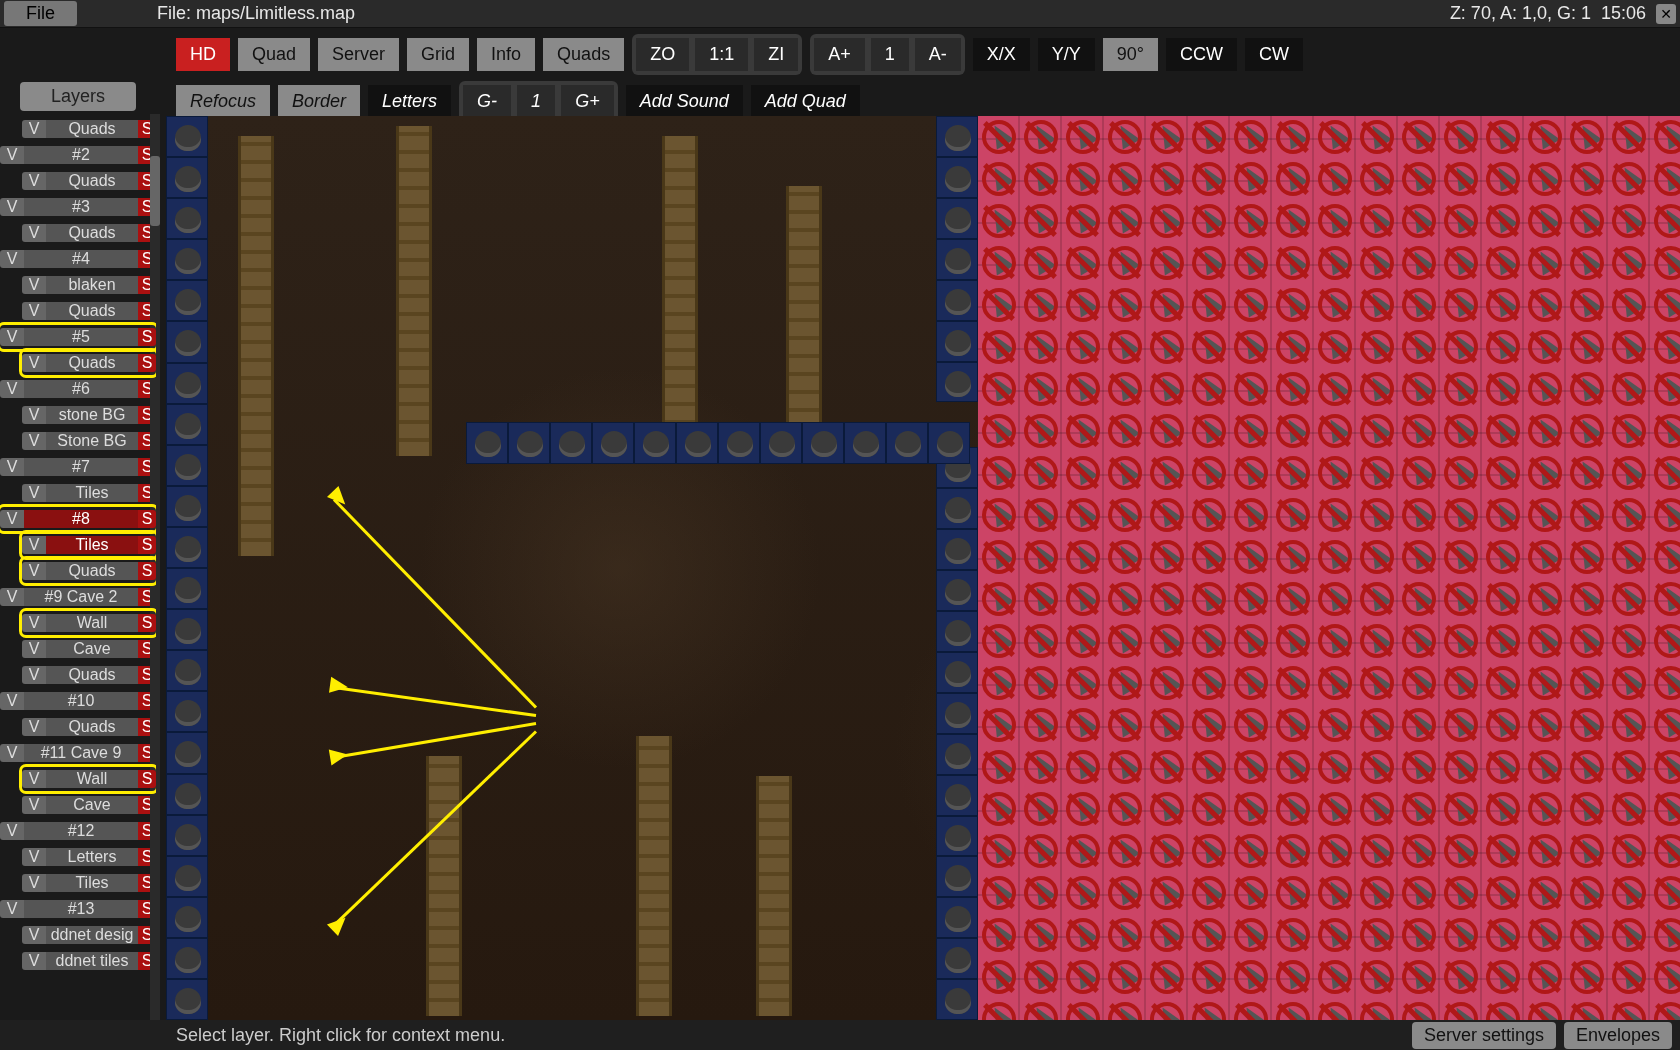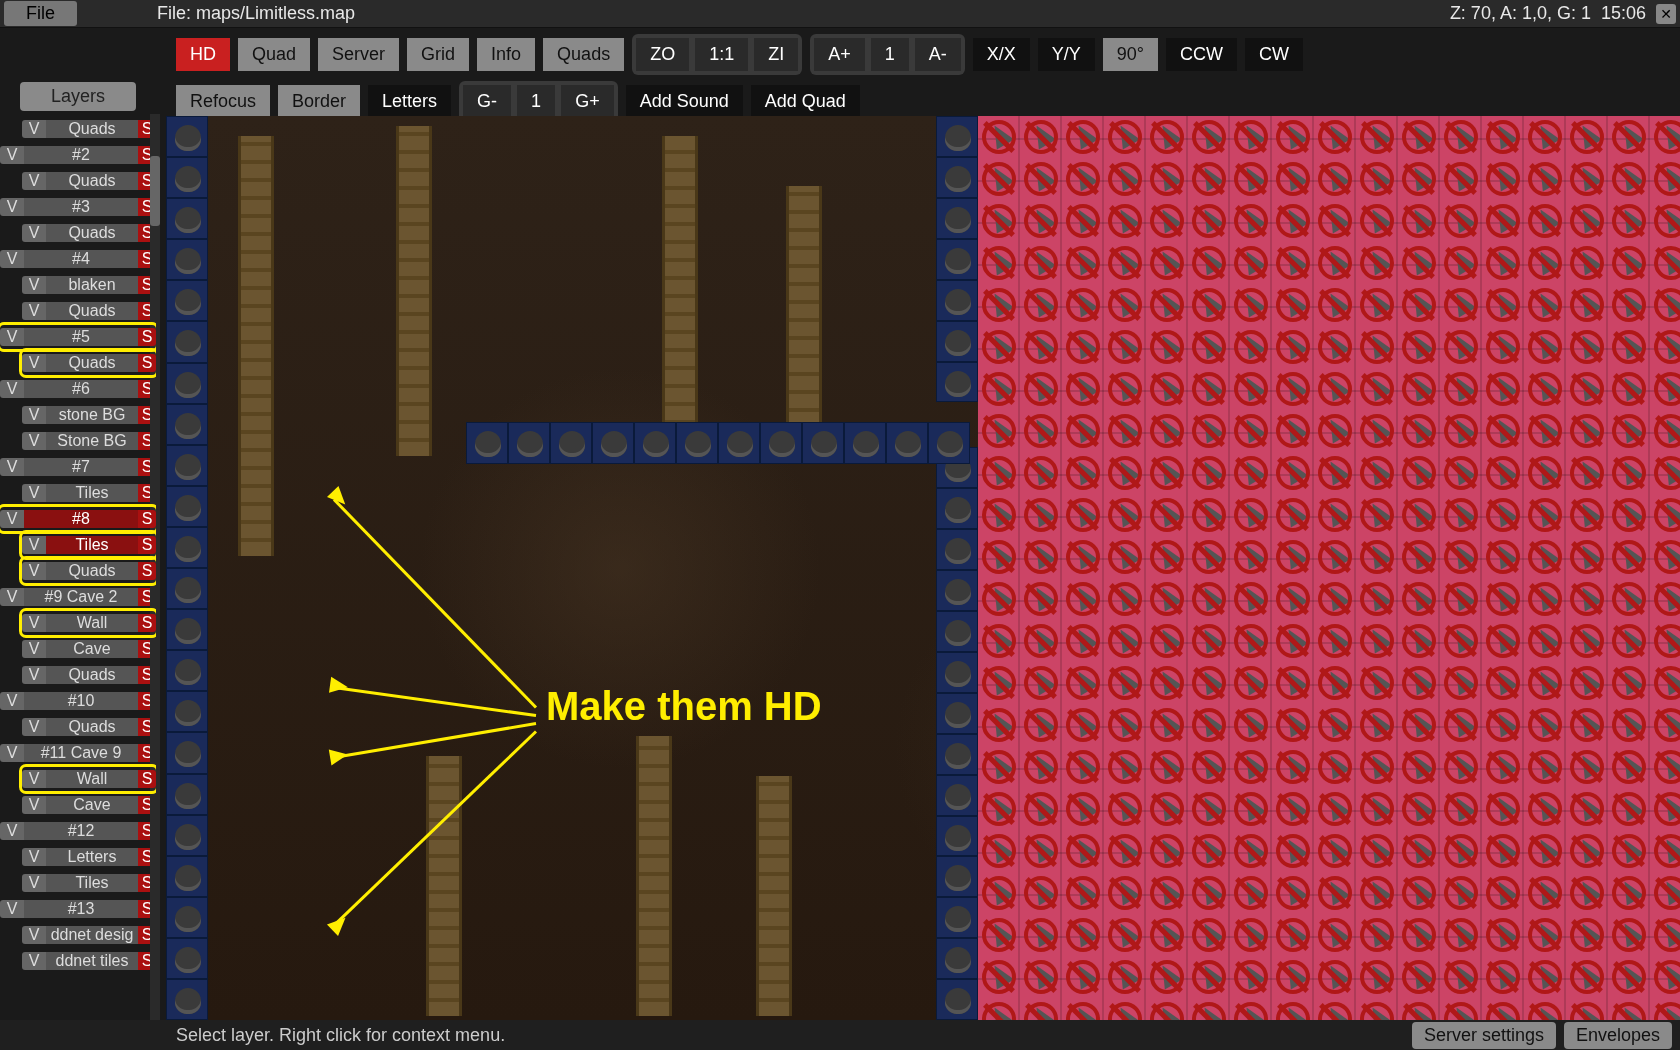--- a/index.html
+++ b/index.html
@@ -127,21 +127,21 @@
     <div class="tbtn dark">1</div>
     <div class="tbtn dark">A-</div>
   </div>
   <div class="tbtn darkest">X/X</div>
   <div class="tbtn darkest">Y/Y</div>
   <div class="tbtn">90°</div>
   <div class="tbtn darkest">CCW</div>
   <div class="tbtn darkest">CW</div>
 </div>
 
-<div class="toolbar-row" style="padding-top:0;">
+<div class="toolbar-row" style="padding-top:0;font-style:italic;">
   <div class="tbtn">Refocus</div>
   <div class="tbtn">Border</div>
   <div class="tbtn darkest">Letters</div>
   <div class="tgroup">
     <div class="tbtn dark">G-</div>
     <div class="tbtn dark">1</div>
     <div class="tbtn dark">G+</div>
   </div>
   <div class="tbtn darkest">Add Sound</div>
   <div class="tbtn darkest">Add Quad</div>
@@ -2258,21 +2258,20 @@
         <div class="fa-circle"></div>
         <div class="fa-slash"></div>
       </div>
       <div class="fa-tile" style="left: 672px; top: 882px;">
         <div class="fa-arrow"></div>
         <div class="fa-circle"></div>
         <div class="fa-slash"></div>
       </div>
     </div>
 
-  <div class="annotation">Make them HD</div>
 <div class="annline" style="left: 370px; top: 590px; width: 289.945px; transform: rotate(-134.162deg);"></div>
     <div class="arrowhead" style="left: 164px; top: 374px; transform: rotate(-134.162deg);"></div>
     <div class="annline" style="left: 370px; top: 598px; width: 203.931px; transform: rotate(-172.108deg);"></div>
     <div class="arrowhead" style="left: 164px; top: 562px; transform: rotate(-172.108deg);"></div>
     <div class="annline" style="left: 370px; top: 606px; width: 204.841px; transform: rotate(170.446deg);"></div>
     <div class="arrowhead" style="left: 164px; top: 632px; transform: rotate(170.446deg);"></div>
     <div class="annline" style="left: 370px; top: 614px; width: 280.071px; transform: rotate(136.157deg);"></div>
     <div class="arrowhead" style="left: 164px; top: 800px; transform: rotate(136.157deg);"></div>
   </div>
 

